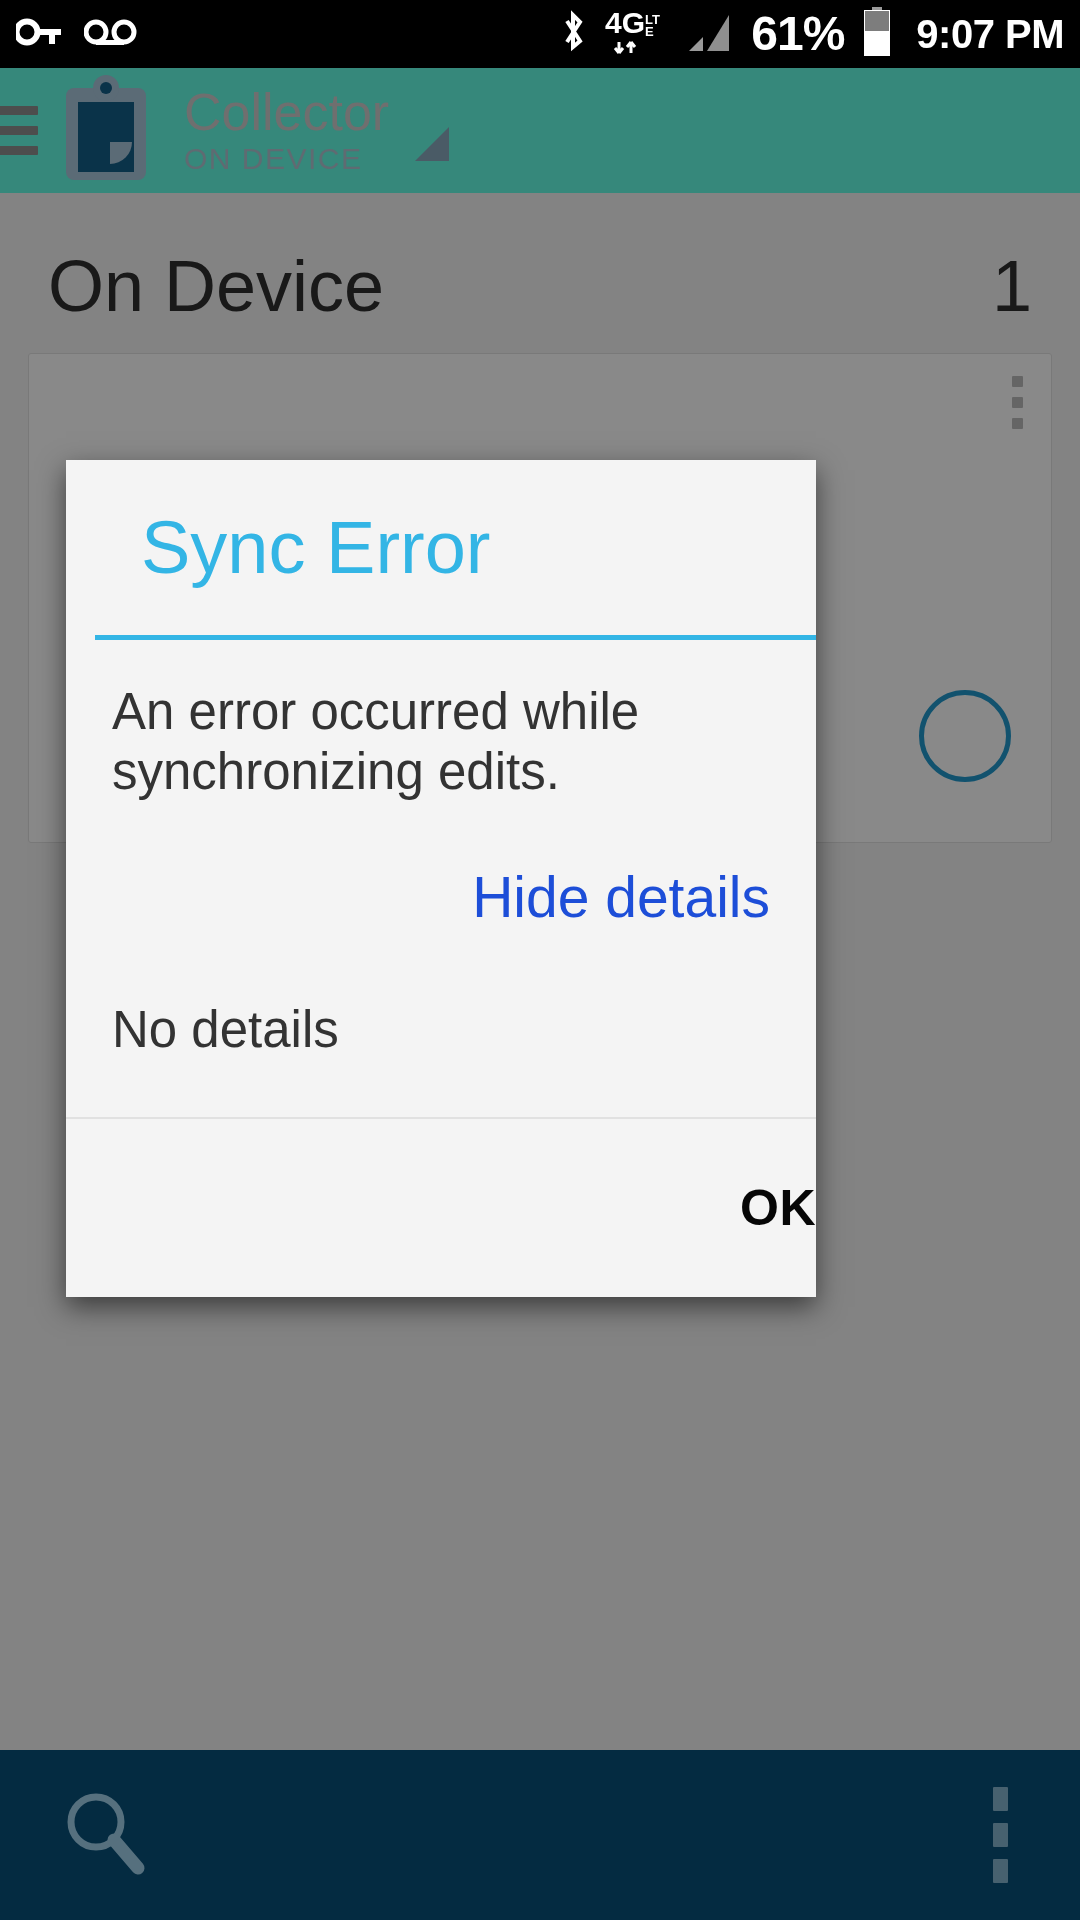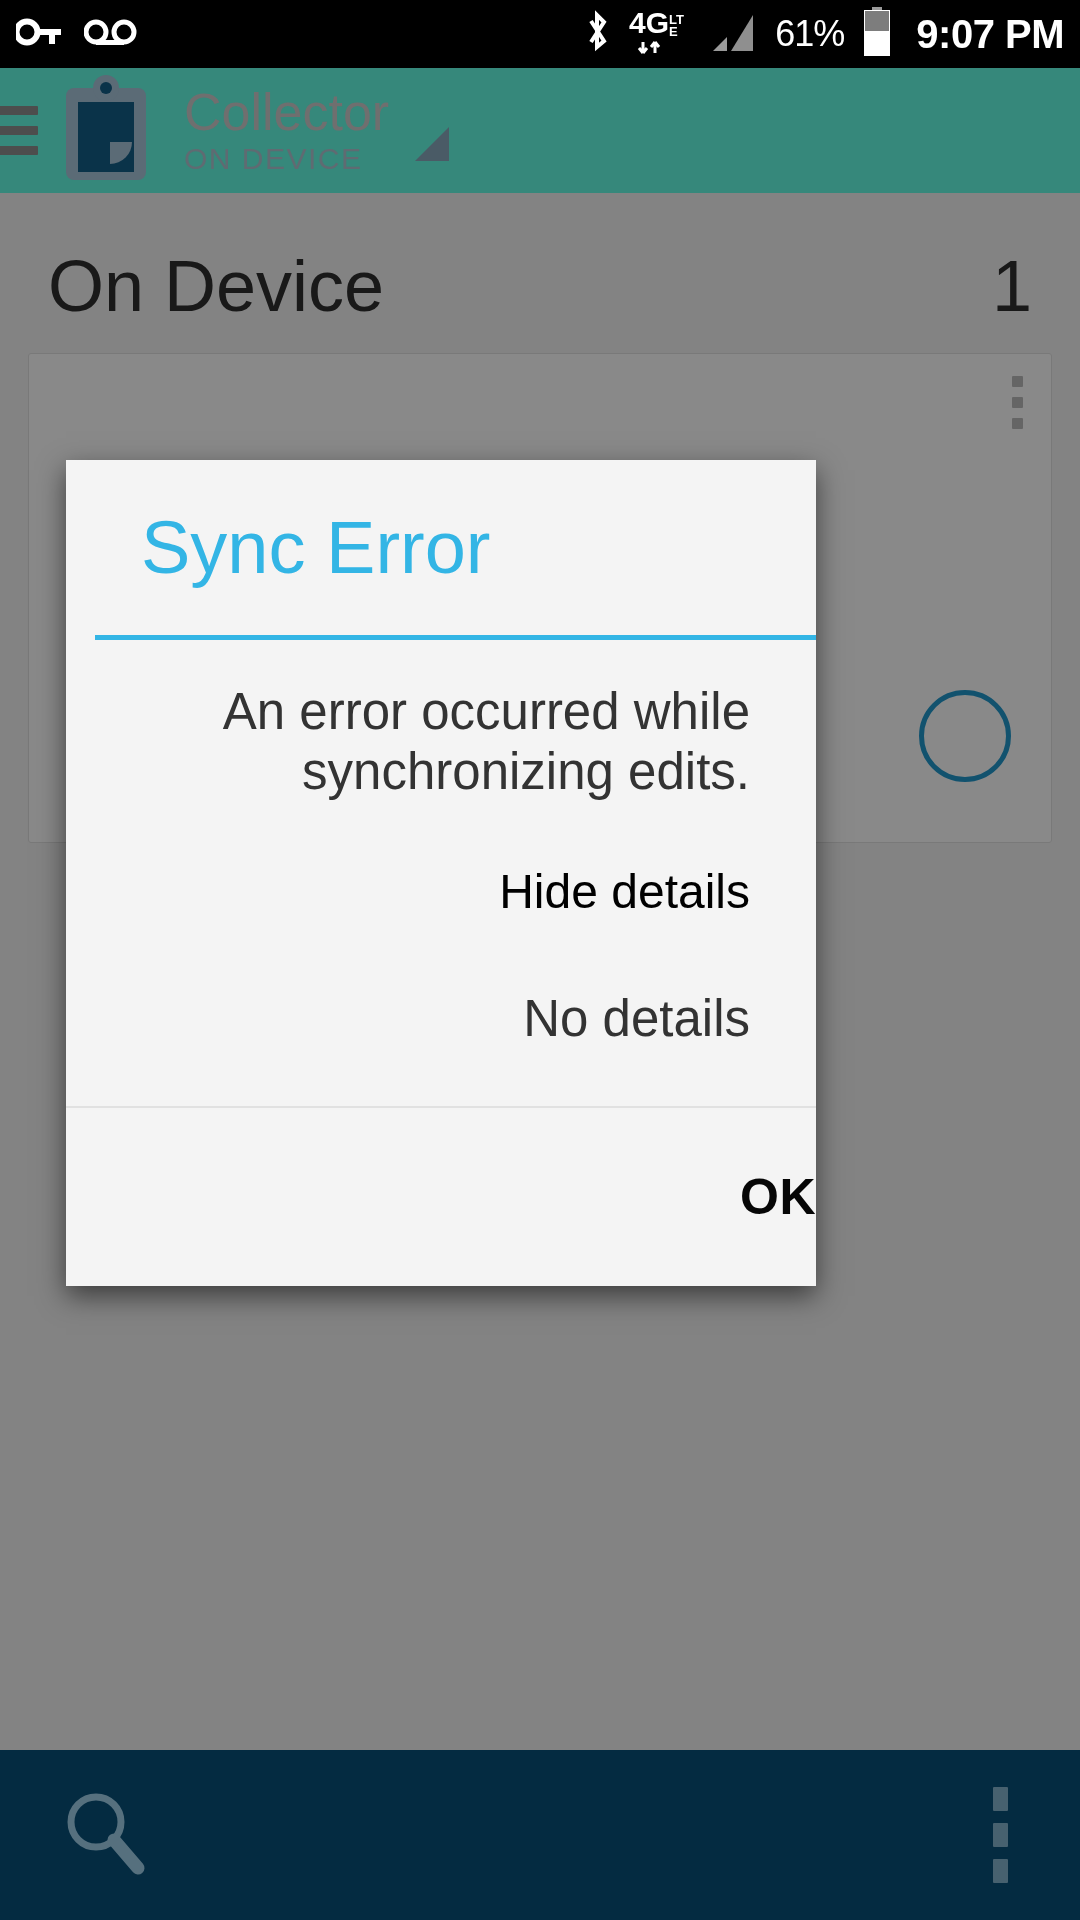--- a/index.html
+++ b/index.html
@@ -14,21 +14,21 @@
   
   .statusbar{
     position:absolute; left:0; top:0; width:1080px; height:68px;
     background:#000; color:#fff;
     display:flex; align-items:center;
   }
   .sb-left{ display:flex; align-items:center; gap:22px; padding-left:16px; }
   .sb-right{ margin-left:auto; display:flex; align-items:center; gap:18px; padding-right:16px; }
   .sb-icon{ display:block; }
   .sb-battpct{
-    font-size:36px; font-weight:normal; letter-spacing:-1px; line-height:1;
+    font-size:48px; font-weight:bold; letter-spacing:-1px; line-height:1;
     font-family:"Liberation Sans", sans-serif;
   }
   .sb-clock{
     font-size:40px; font-weight:bold; letter-spacing:-0.5px; line-height:1; margin-left:6px;
   }
 
   
   .appbar{
     position:absolute; left:0; top:68px; width:1080px; height:125px;
     background:#5eead4;
@@ -120,27 +120,27 @@
     box-shadow:0 10px 26px rgba(0,0,0,0.55);
   }
   .dlg-titlebar{
     height:180px; padding:0 46px; display:flex; align-items:center;
     border-bottom:5px solid #33b5e5;
     margin-left:29px;
   }
   .dlg-title{
     font-size:74px; color:#33b5e5; font-weight:normal; line-height:1;
   }
-  .dlg-body{ padding:42px 66px 0 46px;text-align:right; }
+  .dlg-body{ padding:42px 46px 0 46px; }
   .dlg-message{
     font-size:51px; color:#333333; line-height:1.18; font-weight:normal;
   }
   .dlg-toggle-row{ display:flex; justify-content:flex-end; padding:62px 0 0 0; }
   .dlg-toggle{
-    font-size:48px; color:#000000; font-weight:normal; cursor:pointer;
+    font-size:57px; color:#1d4ed8; font-weight:normal; cursor:pointer;
   }
   .dlg-details{
     font-size:51px; color:#333333; padding:70px 0 58px 0;
   }
   .dlg-sep{ height:2px; background:#e1e1e1; margin:0; }
   .dlg-actions{ height:178px; display:flex; align-items:center; justify-content:flex-end; }
   .dlg-ok{
     font-size:50px; font-weight:bold; color:#060606; letter-spacing:0.5px;
     background:none; border:none; cursor:pointer;
     font-family:"Liberation Sans", sans-serif;

